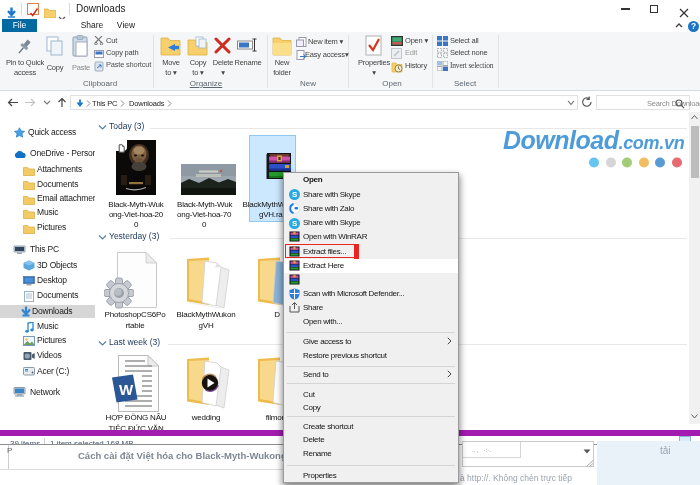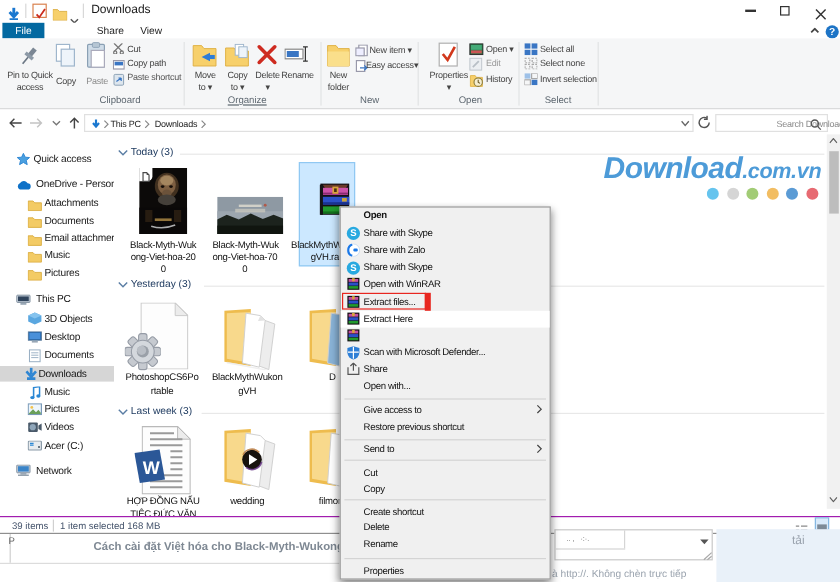--- a/index.html
+++ b/index.html
@@ -237,21 +237,21 @@
   </div>
   <div class="abs" style="left:450px;top:16px;">Select none</div>
   <div class="abs" style="left:437px;top:29px;width:11px;height:10px;">
     <svg width="11" height="10">
           <rect x="0" y="0" width="5" height="4.5" fill="#9ec1e8"></rect>
           <rect x="6" y="0" width="5" height="4.5" fill="none" stroke="#a8a8a8"></rect>
           <rect x="0" y="5.5" width="5" height="4.5" fill="none" stroke="#a8a8a8"></rect>
           <rect x="6" y="5.5" width="5" height="4.5" fill="#3a76c4"></rect>
         </svg>
   </div>
-  <div class="abs" style="left:450px;top:29px;">Invert selection</div>
+  <div class="abs" style="left:450px;top:29px;font-family:Liberation Serif, serif;">Invert selection</div>
 </div>
 
 <div id="addr" class="abs" style="left:0;top:92px;width:700px;height:21px;background:#fff;">
   <svg class="abs" style="left:7px;top:6px;" width="12" height="9">
         <path d="M11 4.5 L1.5 4.5 M5 1 L1.5 4.5 L5 8" stroke="#444" stroke-width="1.2" fill="none"></path>
       </svg>
   <svg class="abs" style="left:24px;top:6px;" width="12" height="9">
         <path d="M1 4.5 L10.5 4.5 M7 1 L10.5 4.5 L7 8" stroke="#c3c3c3" stroke-width="1.2" fill="none"></path>
       </svg>
   <svg class="abs" style="left:43px;top:8px;" width="8" height="5">
@@ -584,21 +584,21 @@
 <div class="abs" style="left:689px;top:112px;width:11px;height:312px;background:#f1f1f1;">
   <svg class="abs" style="left:2px;top:3px;" width="7" height="5">
         <path d="M0.5 4 L3.5 0.5 L6.5 4" stroke="#606060" stroke-width="1" fill="none"></path>
       </svg>
   <div class="abs" style="left:1.5px;top:14px;width:8px;height:52px;background:#bdbdbd;"></div>
   <svg class="abs" style="left:2px;top:302px;" width="7" height="5">
         <path d="M0.5 0.5 L3.5 4 L6.5 0.5" stroke="#606060" stroke-width="1" fill="none"></path>
       </svg>
 </div>
 
-<div class="abs" style="left:0;top:430px;width:700px;height:14px;background:#fff;border-top:1px solid #a21caf;">
+<div class="abs" style="left:0;top:430px;width:700px;height:14px;background:#fff;border-top:6px solid #a21caf;">
   <div class="abs" style="left:10px;top:2.5px;font-size:8px;color:#44536b;">39 items</div>
   <div class="abs" style="left:44px;top:2px;width:1px;height:10px;background:#d0d0d0;"></div>
   <div class="abs" style="left:50px;top:2.5px;font-size:8px;color:#44536b;">1 item selected</div>
       <div class="abs" style="left:106px;top:2.5px;font-size:8px;color:#44536b;">168 MB</div>
   <div class="abs" style="left:663px;top:2px;width:10px;height:9px;">
     <svg width="10" height="9">
           <g stroke="#8a8a8a" stroke-width="1">
             <line x1="0" y1="1.5" x2="3" y2="1.5"></line>
             <line x1="4.5" y1="1.5" x2="10" y2="1.5"></line>
             <line x1="0" y1="4.5" x2="3" y2="4.5"></line>

